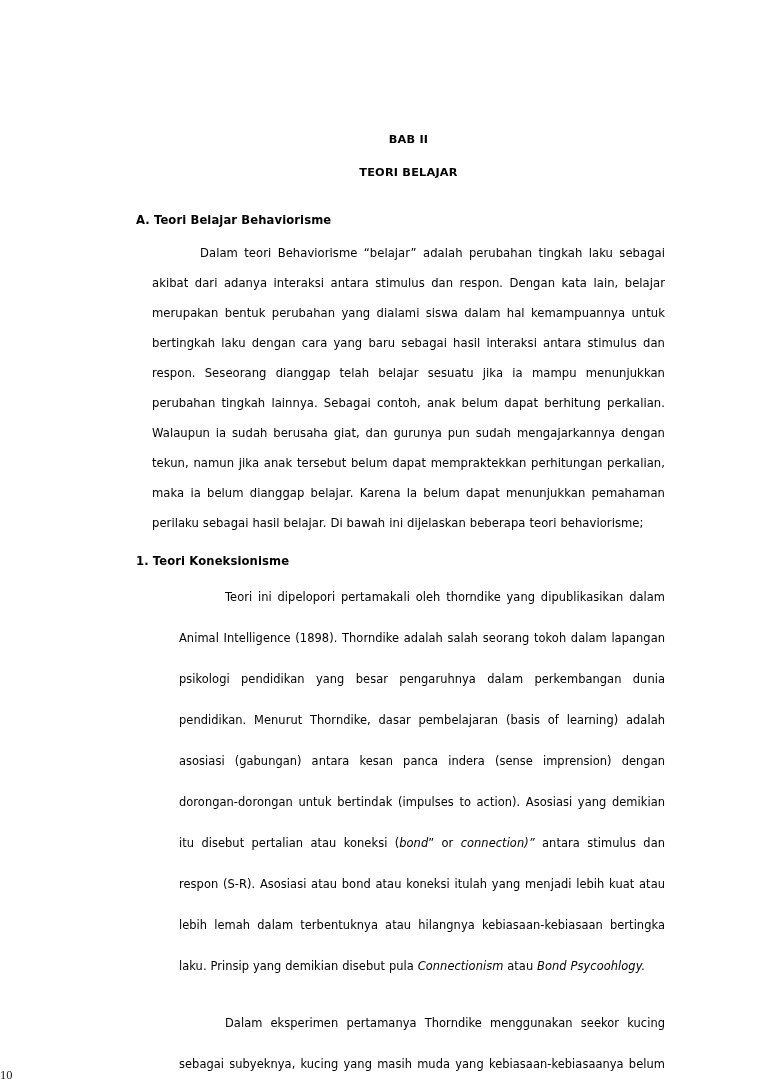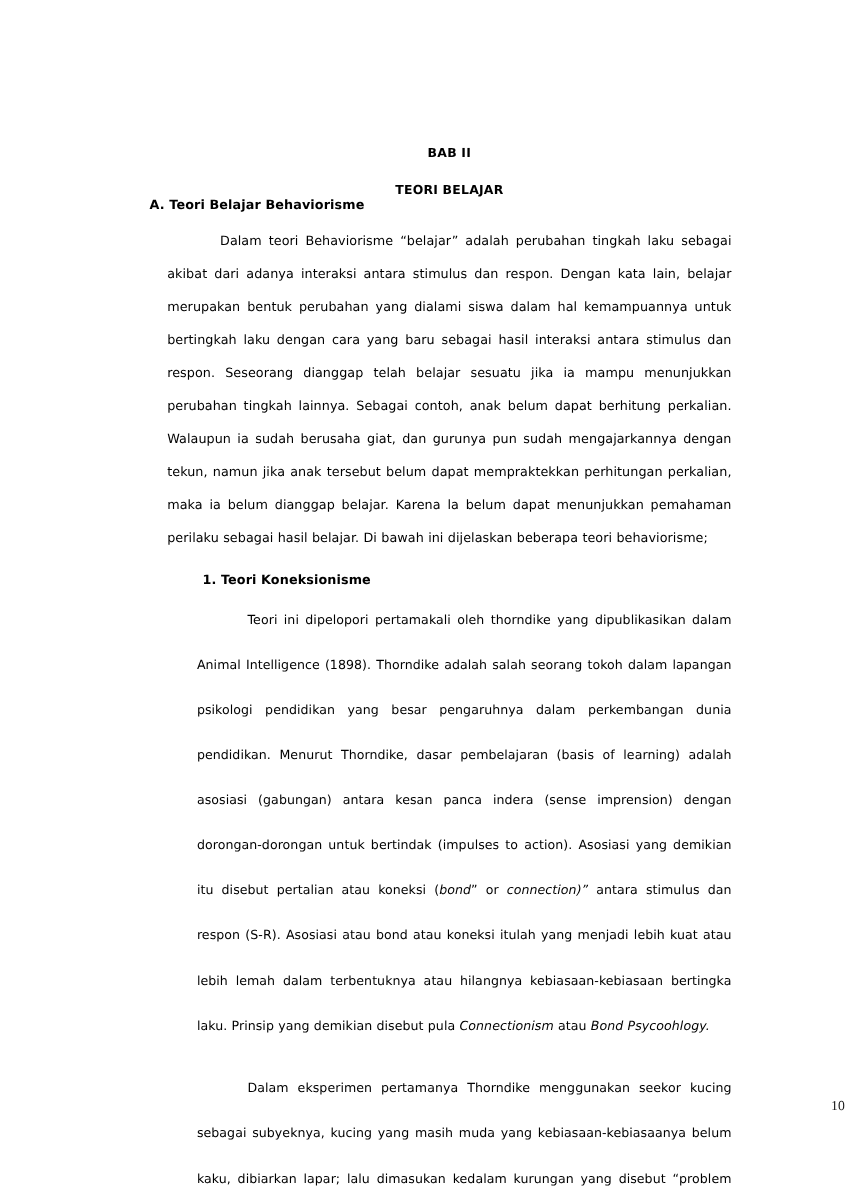--- a/index.html
+++ b/index.html
@@ -38,29 +38,29 @@
     font-weight: bold;
     font-size: 11.3px;
     letter-spacing: 0.2px;
   }
   .chapter-head.first { margin-top: 133px; }
   .chapter-head.second { margin-top: 20px; }
 
   .section-head {
     font-weight: bold;
     font-size: 11.6px;
+    margin-top: 34px;
     letter-spacing: 0.1px;
   }
 
   .subsection-head {
     font-weight: bold;
     font-size: 11.6px;
     margin-top: 12px;
     letter-spacing: 0.1px;
-    margin-left: 48px;
   }
 
   p.body {
     margin: 16px;
     text-align: justify;
     font-size: 11.6px;
     line-height: 30.1px;
     text-indent: 48px;
     letter-spacing: 0.05px;
     word-spacing: 0.2px;
@@ -77,23 +77,23 @@
     font-size: 11.45px;
     line-height: 41px;
   }
   .indent-block p.body.first { margin-top: 9px; }
 
   i { font-style: italic; }
 
   .page-number {
     position: absolute;
     left: 0;
-    top: 998px;
+    top: 1068px;
     width: 768px;
-    text-align: right;
+    text-align: left;
     font-family: "Liberation Serif", serif;
     font-size: 12.5px;
     color: #1a1a1a;
   }
 </style>
 </head>
 <body>
 
 <div class="page">
   <div class="content">

